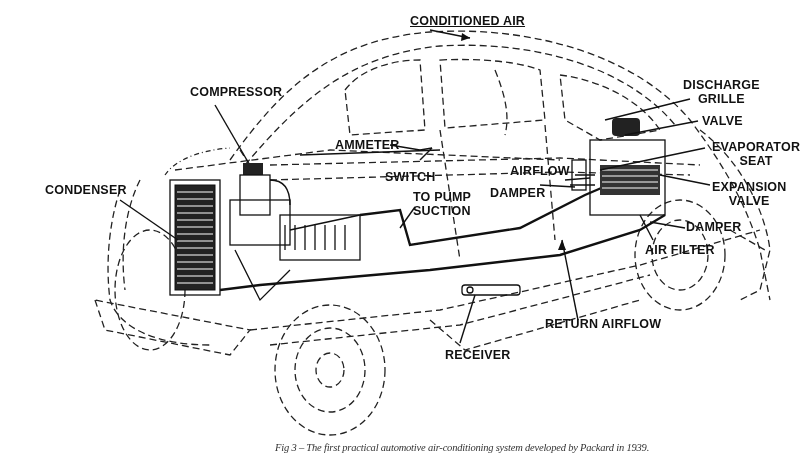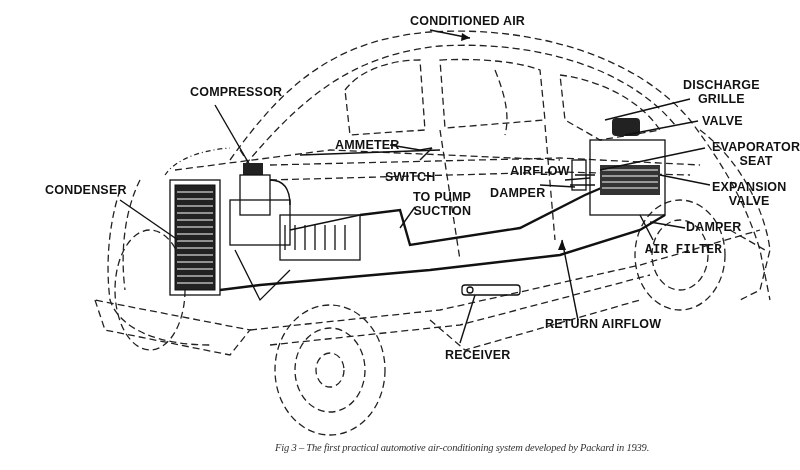--- a/index.html
+++ b/index.html
@@ -134,44 +134,44 @@
     <path class="lead" d="M685 228 L 650 222"></path>
     <path class="lead" d="M653 240 L 640 215"></path>
     <path class="lead" d="M578 320 L 562 240"></path>
     <path class="lead" d="M460 343 L 475 295"></path>
     <path class="lead" d="M430 30 L 470 38"></path>
     <polygon class="arrow" points="470,38 462,33 461,41"></polygon>
     <polygon class="arrow" points="562,240 558,250 566,250"></polygon>
   </g>
 </svg>
 
-<div class="lbl" style="left:410px; top:14px;">CONDITIONED AIR</div>
+<div class="lbl" style="left:410px; top:14px;text-decoration:underline;">CONDITIONED AIR</div>
 <div class="lbl" style="left:190px; top:85px;">COMPRESSOR</div>
 <div class="lbl" style="left:45px; top:183px;">CONDENSER</div>
 <div class="lbl" style="left:335px; top:138px;">AMMETER</div>
 <div class="lbl" style="left:385px; top:170px;">SWITCH</div>
-<div class="lbl" style="left:413px; top:190px; text-align:right;">
+<div class="lbl" style="left:413px; top:190px; text-align:left;">
   <div>TO PUMP</div>
   <div>SUCTION</div>
 </div>
 <div class="lbl" style="left:510px; top:164px;">AIRFLOW</div>
 <div class="lbl" style="left:490px; top:186px;">DAMPER</div>
 <div class="lbl" style="left:683px; top:78px;">
   <div>DISCHARGE</div>
   <div>GRILLE</div>
 </div>
 <div class="lbl" style="left:702px; top:114px;">VALVE</div>
 <div class="lbl" style="left:712px; top:140px;">
   <div>EVAPORATOR</div>
   <div>SEAT</div>
 </div>
 <div class="lbl" style="left:712px; top:180px;">
   <div>EXPANSION</div>
   <div>VALVE</div>
 </div>
 <div class="lbl" style="left:686px; top:220px;">DAMPER</div>
-<div class="lbl" style="left:645px; top:243px;font-family:Liberation Mono, monospace;">AIR FILTER</div>
+<div class="lbl" style="left:645px; top:243px;">AIR FILTER</div>
 <div class="lbl" style="left:545px; top:317px;">
   <div>RETURN AIRFLOW</div>
 </div>
 <div class="lbl" style="left:445px; top:348px;">RECEIVER</div>
 
 <div class="caption">Fig 3 – The first practical automotive air-conditioning system developed by Packard in 1939.</div>
 
 </body></html>

